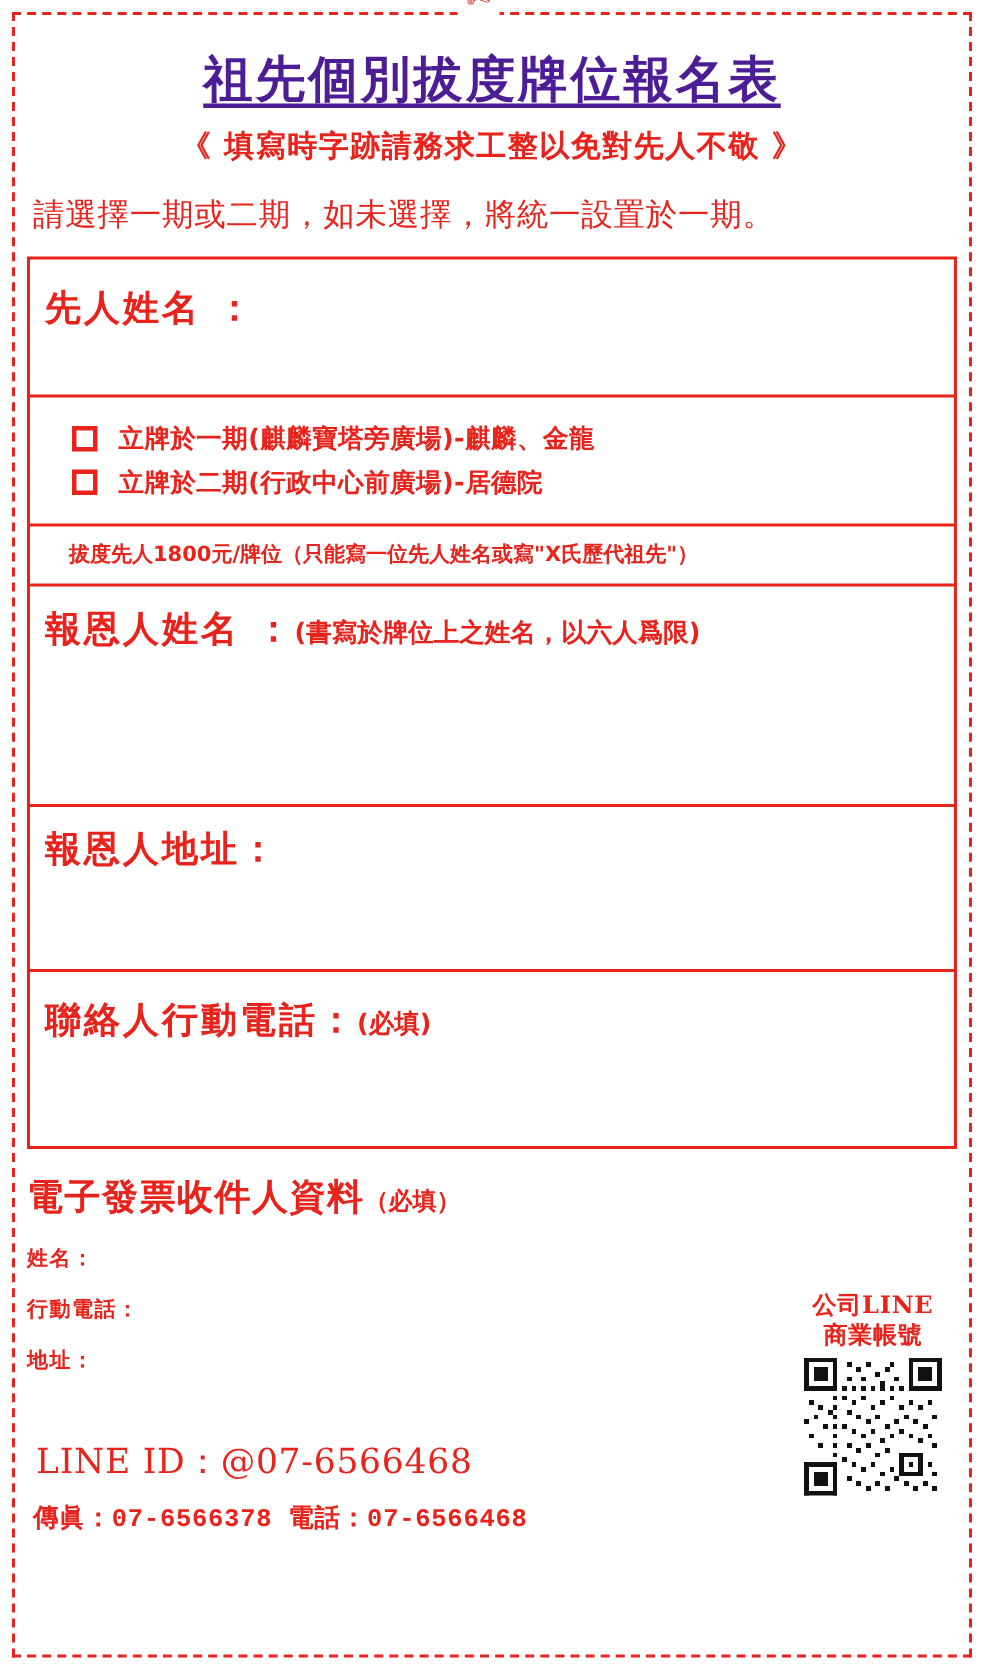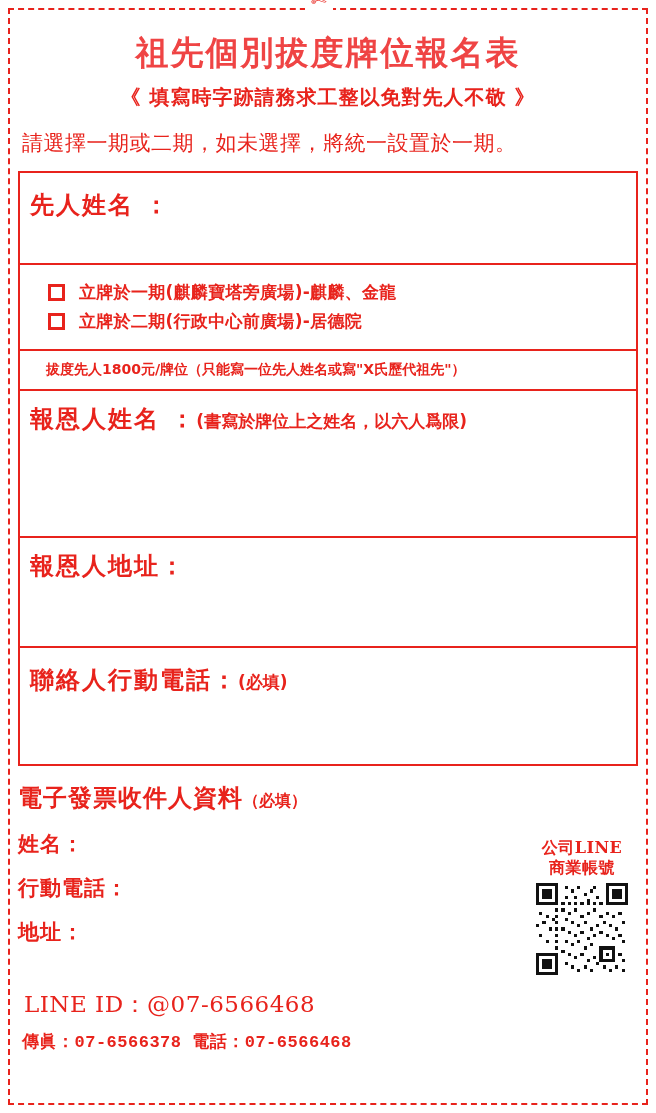--- a/index.html
+++ b/index.html
@@ -50,21 +50,22 @@
     bottom: 18px;
   }
 
   
   .title {
     text-align: center;
     font-family: "DejaVu Serif", "Liberation Serif", serif;
     font-weight: bold;
     font-size: 33px;
     letter-spacing: 2px;
-    color: #ef4444;
+    color: #4c1d95;
+    text-decoration: underline;
     text-underline-offset: 5px;
     margin-top: 13px;
   }
   .subtitle {
     text-align: center;
     font-weight: bold;
     font-size: 20px;
     letter-spacing: 1px;
     margin-top: 8px;
   }
@@ -142,21 +143,21 @@
     font-weight: bold;
     font-size: 24px;
     letter-spacing: 1px;
   }
   .invoice-title .req {
     font-size: 16px;
     letter-spacing: 0;
   }
   .invoice-row {
     font-weight: bold;
-    font-size: 21px;
+    font-size: 14px;
     letter-spacing: 1px;
     margin-top: 16px;
   }
 
   .line-id {
     font-family: "DejaVu Serif", "Liberation Serif", serif;
     font-size: 23px;
     letter-spacing: 0.5px;
     margin-top: 43px;
     margin-left: 6px;
@@ -167,21 +168,21 @@
     font-size: 17px;
     letter-spacing: 0.5px;
     margin-top: 10px;
     margin-left: 4px;
   }
 
   
   .qr-block {
     position: absolute;
     right: 8px;
-    top: 56px;
+    top: 78px;
     width: 96px;
     text-align: center;
   }
   .qr-caption {
     font-family: "DejaVu Serif", "Liberation Serif", serif;
     font-weight: bold;
     font-size: 16px;
     line-height: 1.25;
     letter-spacing: 0.5px;
   }

